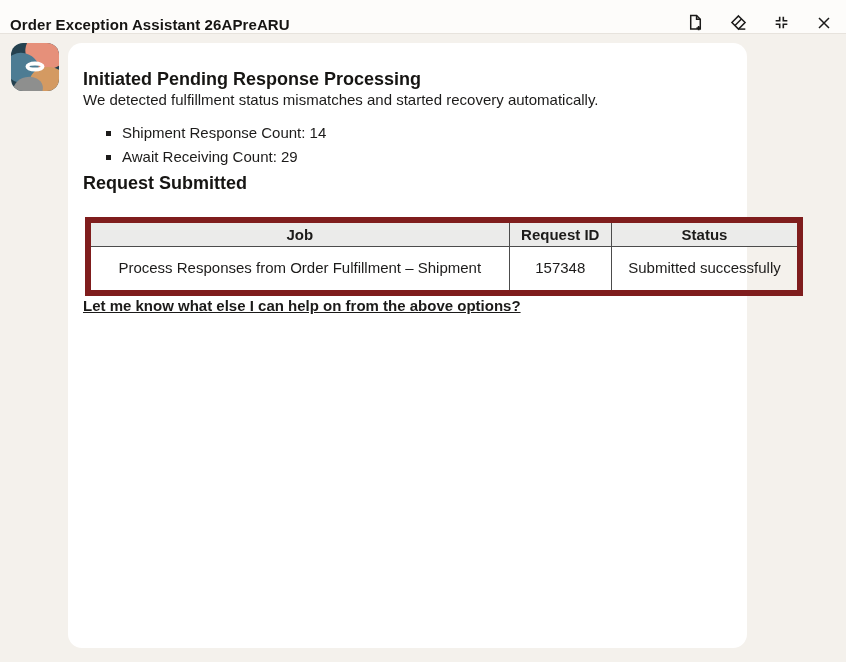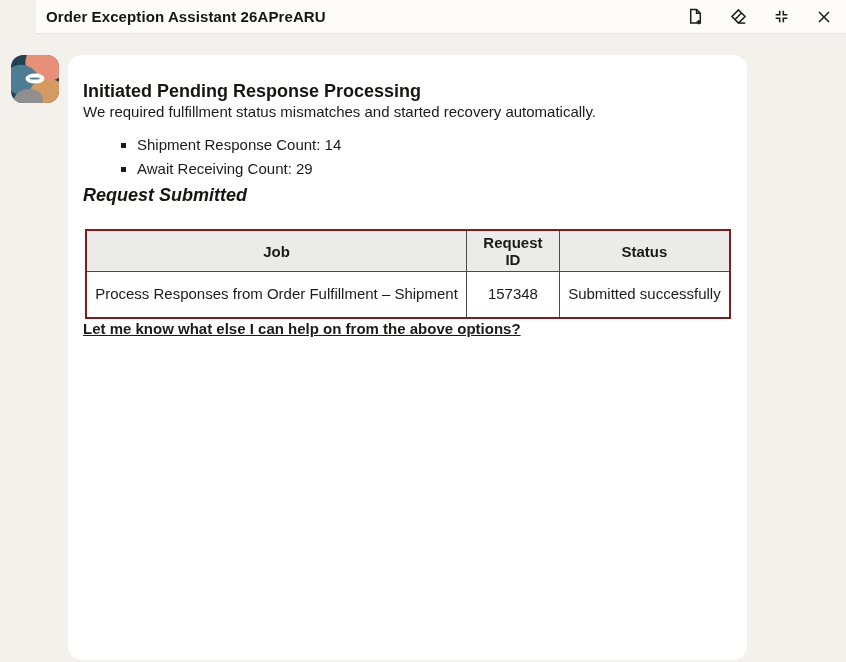--- a/index.html
+++ b/index.html
@@ -8,34 +8,33 @@
     width:846px; height:662px; overflow:hidden;
     background:#f4f1ec;
     font-family:"Liberation Sans", sans-serif;
     color:#1c1b1a;
   }
 
   
   .header {
     height:34px; background:#fdfcfa;
     border-bottom:1px solid #e7e3dd;
-    display:flex; align-items:center; justify-content:space-between;
+    display:flex; align-items:flex-end; justify-content:space-between;
     padding:0 12px 0 10px;
-    margin-left:36px;
   }
   .header-title { font-size:15px; font-weight:bold; color:#161513; letter-spacing:.1px; }
   .header-icons { display:flex; align-items:center; gap:22px; }
   .icon-btn {
     background:none; border:none; padding:2px; margin:0;
     display:flex; align-items:center; justify-content:center; cursor:pointer;
   }
   .icon-btn svg { display:block; }
 
   
-  .chat-area { padding-top:21px; }
+  .chat-area { padding-top:9px; }
   .message-row { display:flex; align-items:flex-start; }
 
   
   .avatar {
     flex:none; width:48px; height:48px; margin-left:11px; margin-top:0;
     border-radius:12px; position:relative; overflow:hidden;
     background:#24414f;
   }
   .avatar .blob { position:absolute; border-radius:50%; }
   .blob-coral  { width:46px; height:40px; right:-12px; top:-14px; background:#e6907a; transform:rotate(-20deg); }
@@ -54,30 +53,30 @@
     padding:26px 44px 18px 15px;
   }
 
   .card h1 { font-size:18px; font-weight:bold; margin:0; color:#161513; }
   .card p  { font-size:15px; line-height:20px; margin:0; }
 
   .p-intro { margin-top:21px; }
 
   ul.sq-list { list-style:square; margin:0; padding-left:39px; font-size:15px; }
   ul.counts { margin-top:15px; }
-  ul.counts li { line-height:15px; margin-bottom:9px;margin-left:15px; }
+  ul.counts li { line-height:15px; margin-bottom:9px; }
   .p-resolution { margin-top:12px; }
 
   .h-request { margin-top:25px; }
-  .h2 { font-size:18px; font-weight:bold; margin:0; color:#161513;font-style:italic; }
+  .h2 { font-size:18px; font-weight:bold; margin:0; color:#161513; }
 
   table.jobs {
     border-collapse:collapse; margin:23px 0 0 2px;
-    width:646px; font-size:15px;
-    border:2px solid #7f1d1d;
+    width:718px; font-size:15px;
+    border:6px solid #7f1d1d;
   }
   .jobs th, .jobs td { border:1px solid #4c4c4c; padding:3px 8px; }
   .jobs th { background:#ebebea; font-weight:bold; text-align:center; height:24px; }
   .jobs td { height:46px; vertical-align:middle; line-height:20px; text-align:center; }
   .col-job { width:382px; } .col-rid { width:93px; } .col-status { width:171px; }
 
   .p-status-note { margin-top:3px; }
   .p-status-note a { color:#2a7b9d; text-decoration:none; cursor:pointer; }
 
   .h-suggestions { margin-top:27px; }
@@ -130,21 +129,21 @@
       <div class="blob blob-coral"></div>
       <div class="blob blob-steel"></div>
       <div class="blob blob-tan"></div>
       <div class="blob blob-gray"></div>
       <div class="ring"></div>
     </div>
 
     <div class="card">
       <h1>Initiated Pending Response Processing</h1>
 
-      <p class="p-intro">We required fulfillment status mismatches and started recovery automatically.</p>
+      <p class="p-intro">We detected fulfillment status mismatches and started recovery automatically.</p>
 
       <ul class="sq-list counts">
         <li>Shipment Response Count: 14</li>
         <li>Await Receiving Count: 29</li>
       </ul>
 
 
       <h2 class="h2 h-request">Request Submitted</h2>
 
       <table class="jobs">

